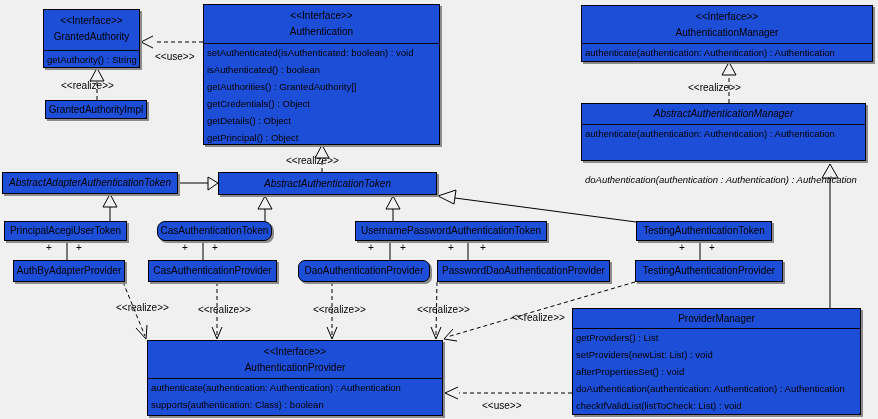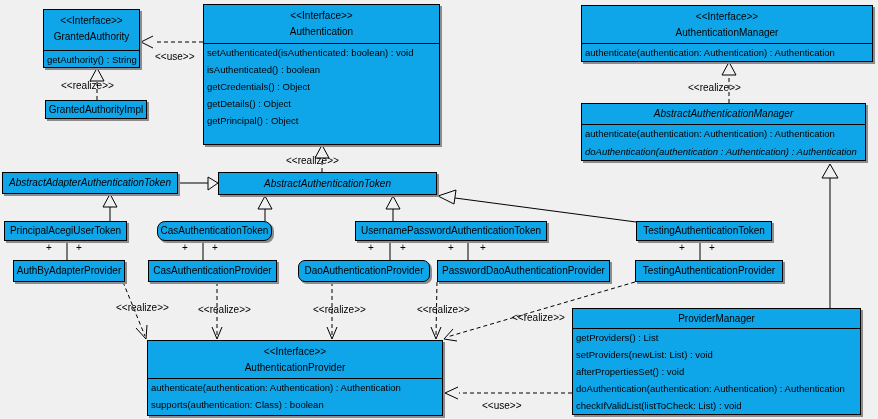--- a/index.html
+++ b/index.html
@@ -2,21 +2,21 @@
 <html><head>
 <meta charset="utf-8">
 <style>
   html,body{margin:0;padding:0;}
   #stage{
     position:relative; width:878px; height:419px;
     background:#f0f0f0; overflow:hidden;
     font-family:"Liberation Sans", sans-serif; color:#000;
   }
   .box{
-    position:absolute; background:#0ea5e9; border:1px solid #000;
+    position:absolute; background:#1d4ed8; border:1px solid #000;
     box-shadow:2px 2px 0 #8c8c8c; box-sizing:border-box;
   }
   .hdr{border-bottom:1px solid #000; text-align:center; overflow:hidden;}
   .stype{font-size:10px; line-height:16px; padding-top:3px; white-space:nowrap;}
   .cname{font-size:10px; line-height:16px; white-space:nowrap;}
   .single{display:flex; align-items:center; justify-content:center;
           font-size:10px; white-space:nowrap; overflow:hidden;}
   .it{font-style:italic;}
   .members{overflow:hidden;}
   .m{font-size:9.5px; line-height:17px; padding-left:3px; white-space:nowrap; overflow:hidden;}
@@ -122,20 +122,21 @@
   </div>
 
   <div class="box" style="left:203px;top:4px;width:237px;height:141px;">
     <div class="hdr" style="height:38px;">
       <div class="stype">&lt;&lt;Interface&gt;&gt;</div>
       <div class="cname">Authentication</div>
     </div>
     <div class="members">
       <div class="m">setAuthenticated(isAuthenticated: boolean) : void</div>
       <div class="m">isAuthenticated() : boolean</div>
+      <div class="m">getAuthorities() : GrantedAuthority[]</div>
       <div class="m">getCredentials() : Object</div>
       <div class="m">getDetails() : Object</div>
       <div class="m">getPrincipal() : Object</div>
     </div>
   </div>
 
   <div class="box" style="left:581px;top:5px;width:292px;height:57px;">
     <div class="hdr" style="height:37px;">
       <div class="stype">&lt;&lt;Interface&gt;&gt;</div>
       <div class="cname">AuthenticationManager</div>
@@ -144,21 +145,21 @@
       <div class="m">authenticate(authentication: Authentication) : Authentication</div>
     </div>
   </div>
 
   <div class="box" style="left:581px;top:103px;width:285px;height:58px;">
     <div class="hdr" style="height:20px;">
       <div class="cname it" style="line-height:20px;">AbstractAuthenticationManager</div>
     </div>
     <div class="members">
       <div class="m" style="line-height:18px;">authenticate(authentication: Authentication) : Authentication</div>
-      <div class="m it" style="line-height:18px;">doAuthentication(authentication : Authentication) : Authentication</div>
+      <div class="m it" style="line-height:18px;margin-top:28px;">doAuthentication(authentication : Authentication) : Authentication</div>
     </div>
   </div>
 
   <div class="box single" style="left:2px;top:172px;width:176px;height:22px;">
     <span class="cname it">AbstractAdapterAuthenticationToken</span>
   </div>
 
   <div class="box single" style="left:218px;top:172px;width:219px;height:23px;">
     <span class="cname it">AbstractAuthenticationToken</span>
   </div>

